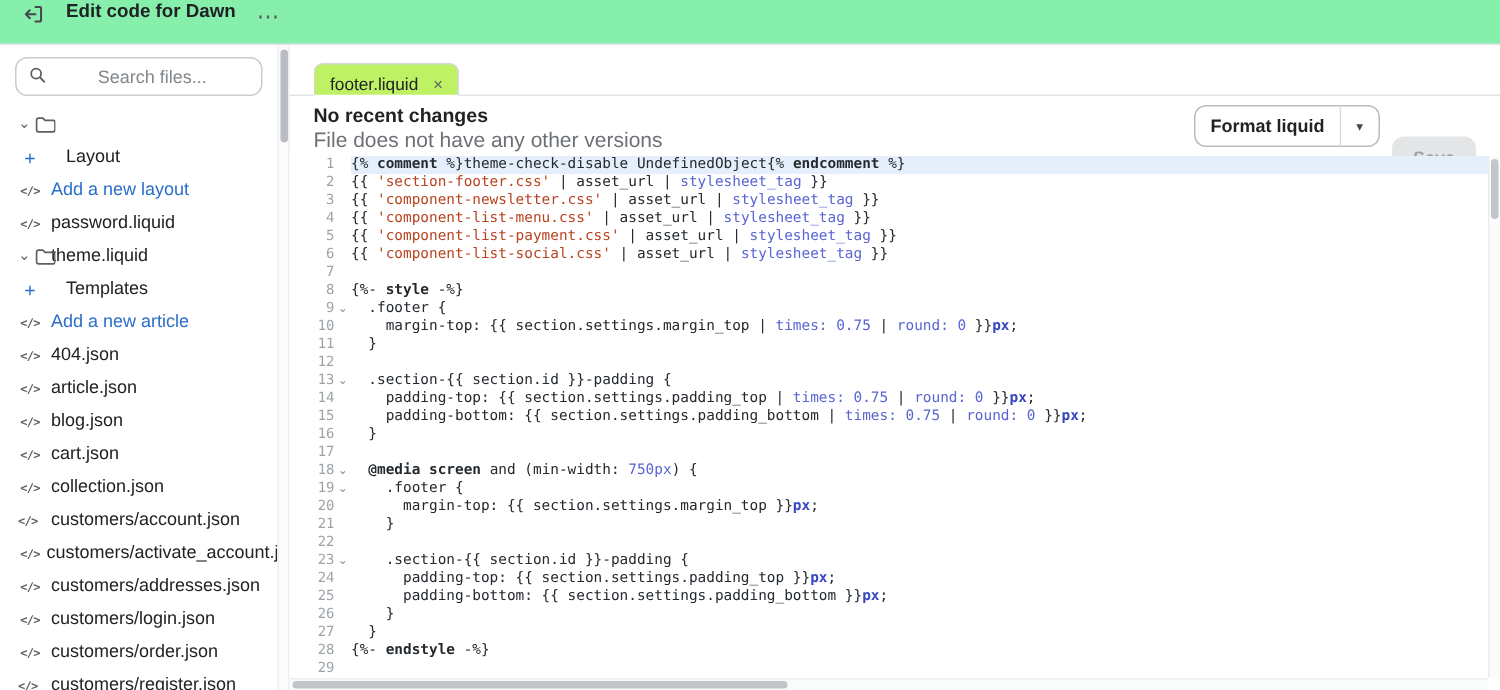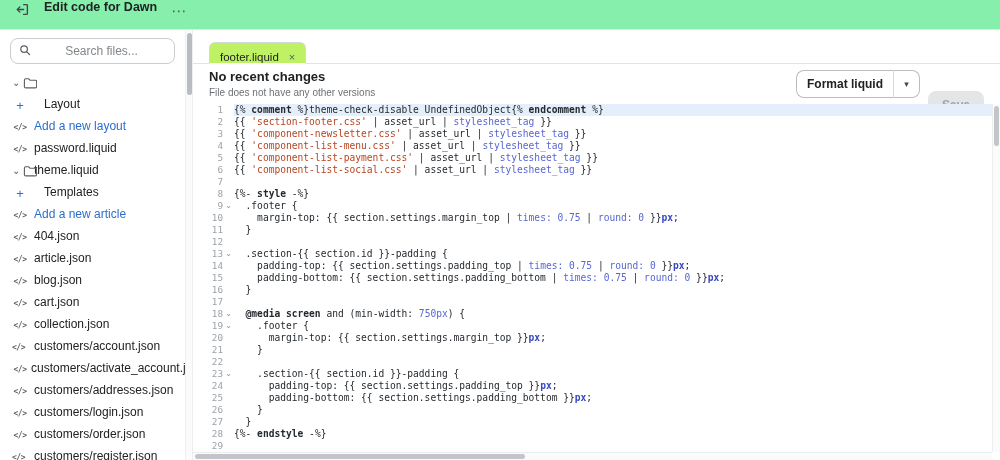--- a/index.html
+++ b/index.html
@@ -43,21 +43,21 @@
   .main { flex:1; min-width:0; display:flex; flex-direction:column; border-left:1px solid #ededed; }
   .tabbar { height:34px; flex:none; border-bottom:1px solid #e1e3e5; display:flex;
             align-items:flex-end; padding-left:16px; }
   .tab { height:22px; margin-bottom:-1px; display:inline-flex; align-items:flex-end; gap:10px;
          padding:0 10px; border:1px solid #d5d8db; border-bottom:1px solid #fff;
          border-radius:6px 6px 0 0; background:#bef264; font-size:11.5px; cursor:pointer; }
   .tab-close { color:#5c5f62; font-size:11px; cursor:pointer; }
   .infobar { height:40px; flex:none; display:flex; justify-content:space-between;
              align-items:center; padding:5px 16px;gap:45px; }
   .status-title { font-size:13px; font-weight:700; line-height:16px; }
-  .status-sub { font-size:10px; color:#6d7175; line-height:14px; margin-top:1px; }
+  .status-sub { font-size:14px; color:#6d7175; line-height:14px; margin-top:1px; }
   .actions { display:flex; gap:8px; align-items:center; }
   .split-btn { display:flex; }
   .split-main { height:28px; padding:0 10px; border:1px solid #b9bdc1; border-right:1px solid #d7dadd;
                 border-radius:8px 0 0 8px; background:#fff; font:700 12px "Liberation Sans",sans-serif;
                 color:#202223; cursor:pointer; }
   .split-caret { height:28px; width:26px; border:1px solid #b9bdc1; border-left:none;
                  border-radius:0 8px 8px 0; background:#fff; display:flex; align-items:center;
                  justify-content:center; font-size:9px; color:#44474a; cursor:pointer; }
   .btn-save { height:28px; padding:0 14px; border:none; border-radius:8px; background:#e4e5e7;
               color:#9ea3a8; font:700 12px "Liberation Sans",sans-serif; cursor:default;margin-top:42px; }

